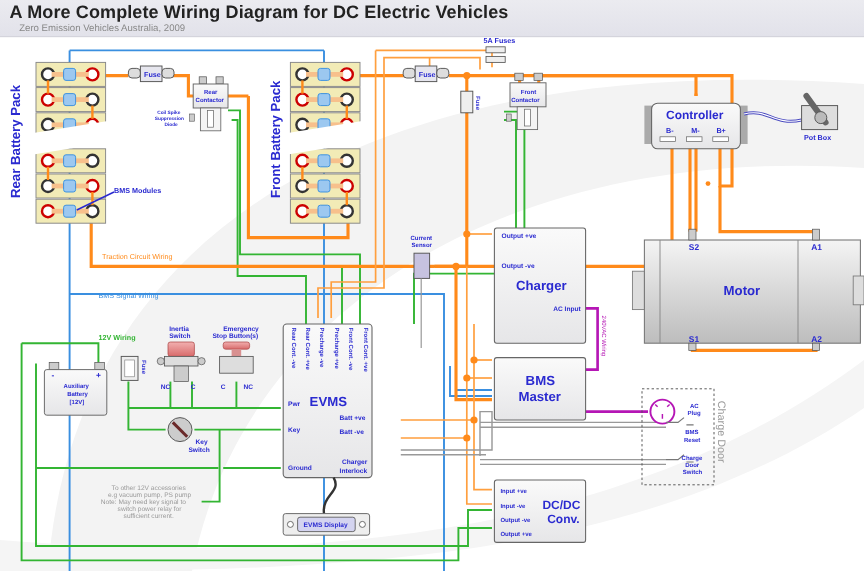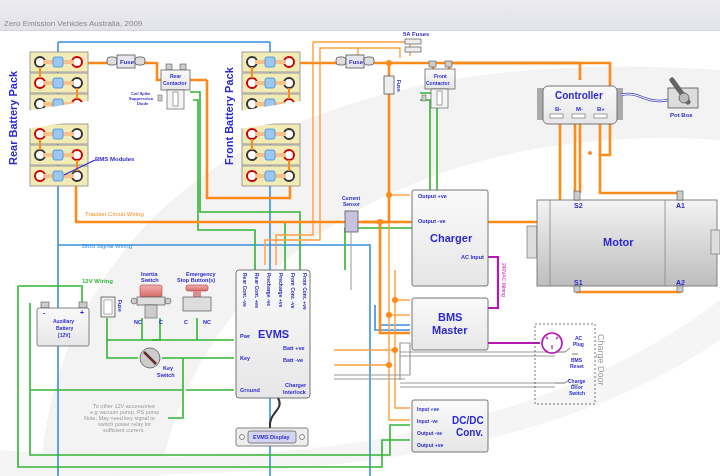--- a/index.html
+++ b/index.html
@@ -1,27 +1,28 @@
 <!DOCTYPE html>
 <html><head>
 <meta charset="utf-8">
 <style>
   html,body{margin:0;padding:0;background:#fff;}
   body{width:720px;height:476px;position:relative;overflow:hidden;font-family:"Liberation Sans",sans-serif;}
   #header{position:absolute;left:0;top:0;width:720px;height:30px;background:linear-gradient(#ebebf0,#e2e2ea);border-bottom:1px solid #d4d4dc;}
   #title{position:absolute;left:8px;top:2px;font-size:15px;font-weight:bold;color:#222;letter-spacing:0.1px;}
-  #subtitle{position:absolute;left:4px;top:19px;font-size:8px;color:#888;}
+  #subtitle{position:absolute;left:16px;top:19px;font-size:8px;color:#888;}
   svg#diagram{position:absolute;left:0;top:0;}
   .lbl{font-family:"Liberation Sans",sans-serif;fill:#2a2ad0;font-weight:bold;}
   .gray{font-family:"Liberation Sans",sans-serif;fill:#999;}
 </style>
 </head>
 <body>
 
 <div id="header">
+  <div id="title">A More Complete Wiring Diagram for DC Electric Vehicles</div>
   <div id="subtitle">Zero Emission Vehicles Australia, 2009</div>
 </div>
 
 <svg id="diagram" width="720" height="476" viewBox="0 0 720 476">
   <defs>
     <linearGradient id="boxg" x1="0" y1="0" x2="0" y2="1">
       <stop offset="0" stop-color="#fafafa"></stop>
         <stop offset="1" stop-color="#e6e6e8"></stop>
     </linearGradient>
     <linearGradient id="motorg" x1="0" y1="0" x2="0" y2="1">

